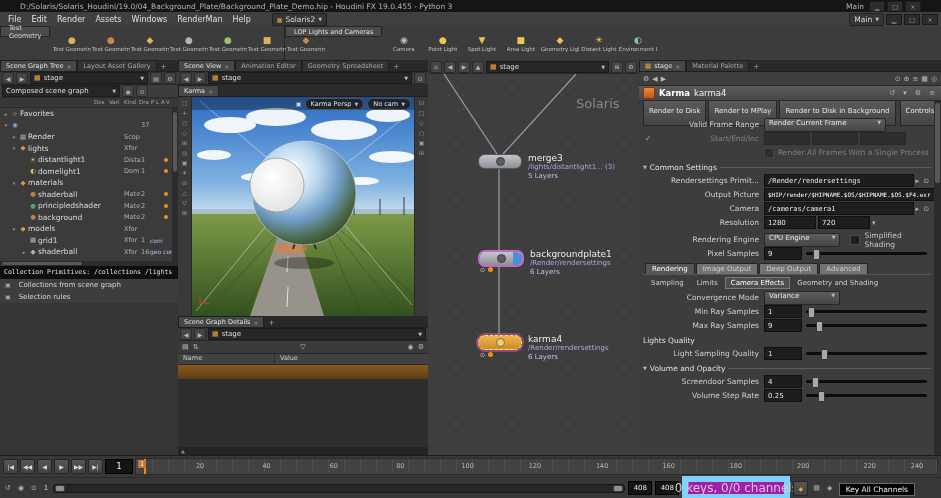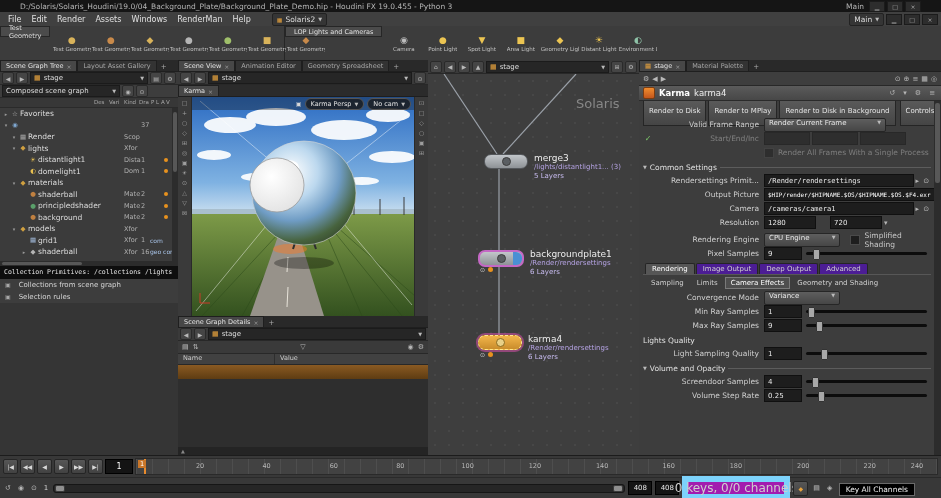--- a/index.html
+++ b/index.html
@@ -100,21 +100,21 @@
   .field{background:#1d1d1d;border:1px solid #101010;color:#e8e8e8;height:11px;display:flex;align-items:center;padding:0 3px;font-size:7px}
   .dd{display:flex;align-items:flex-start;gap:5px;background:linear-gradient(#5e5e5e,#464646);border:1px solid #262626;border-radius:2px;height:12px;padding:0 4px;font-size:7px;color:#e8e8e8}
   .btn{display:inline-flex;align-items:center;justify-content:center;background:linear-gradient(#5e5e5e,#454545);border:1px solid #252525;border-radius:0;height:13px;padding:8px 5px;font-size:7px;color:#e4e4e4;white-space:nowrap}
   .check{width:8px;height:8px;background:#1e1e1e;border:1px solid #4a4a4a;flex:none}
   .slider{flex:1;height:3px;background:#0c0c0c;border-radius:2px;position:relative;margin:0 4px}
   .slider i{position:absolute;top:-3px;width:5px;height:9px;background:#a8a8a8;border:1px solid #333;border-radius:1px}
   .psection{display:flex;align-items:center;height:12px;margin:2px 0 1px;color:#e0e0e0;font-size:7.5px;gap:3px}
   .psection .tri{font-size:5px;color:#bbb}
   .psection .line{flex:1;height:1px;background:#5c5c5c}
   .ftabs{display:flex;gap:1px;margin:3px 0 0;border-bottom:1px solid #575757;padding-left:2px}
-  .ftab{border:1px solid #252525;border-bottom:none;background:#4c1d95;color:#cfcfcf;font-size:7px;padding:1px 6px;border-radius:2px 2px 0 0}
+  .ftab{border:1px solid #252525;border-bottom:none;background:#737373;color:#cfcfcf;font-size:7px;padding:1px 6px;border-radius:2px 2px 0 0}
   .ftab.sel{background:#565656;color:#fff}
   .stabs{display:flex;gap:1px;margin:2px 0 2px 2px}
   .stab{border:1px solid transparent;color:#cfcfcf;font-size:7px;padding:1px 5px}
   .stab.sel{border-color:#7a7a7a;background:#4e4e4e;color:#fff}
   .disabled{opacity:.45}
   #pp-vscroll{position:absolute;right:0;top:0;bottom:0;width:7px;background:#2c2c2c}
   #pp-vscroll i{position:absolute;left:1px;right:1px;top:2px;height:80px;background:#585858;border-radius:2px}
   .checkmark{color:#7cc86a;font-size:8px;width:10px;text-align:center;flex:none}
   
   #playbar{position:absolute;left:0;top:455px;right:0;height:43px;background:#383838;border-top:1px solid #1c1c1c}
@@ -593,21 +593,21 @@
   <div id="net-canvas">
     <div id="net-watermark">Solaris</div>
     <svg width="211" height="382" style="position:absolute;left:0;top:0">
       <g stroke="#9aa0a8" stroke-width="1.2" fill="none">
         <path d="M 16 0 L 69 80"></path>
         <path d="M 148 0 L 75 80"></path>
         <path d="M 71 94 L 71 176"></path>
         <path d="M 71 190 L 71 261"></path>
       </g>
     </svg>
-    <div class="nodebox" style="left:56px;top:80px">
+    <div class="nodebox" style="left:50px;top:80px">
       <div class="capsule">
           <span class="nicon"></span>
         </div>
       <div class="nlabels">
         <div class="nname">merge3</div>
         <div class="ninfo">/lights/distantlight1... (3)</div>
         <div class="nlayers">5 Layers</div>
       </div>
     </div>
     <div class="nodebox" style="left:50px;top:176px">
@@ -721,21 +721,21 @@
     </div>
     <div class="prow">
       <span class="plabel">Camera</span>
       <span class="field mono" style="flex:1">/cameras/camera1</span>
       <span class="icbtn">▸</span>
       <span class="icbtn">⊙</span>
     </div>
     <div class="prow">
       <span class="plabel">Resolution</span>
       <span class="field" style="width:44px">1280</span>
-      <span class="field" style="width:44px;margin-left:14px">720</span>
+      <span class="field" style="width:44px;margin-left:2px">720</span>
       <span class="icbtn">▾</span>
     </div>
     <div class="prow" style="margin-top:4px">
       <span class="plabel">Rendering Engine</span>
       <div class="dd" style="width:70px">
           <span>CPU Engine</span>
           <span style="flex:1"></span>
           <span class="arr">▼</span>
         </div>
       <span class="check" style="margin-left:10px"></span>

